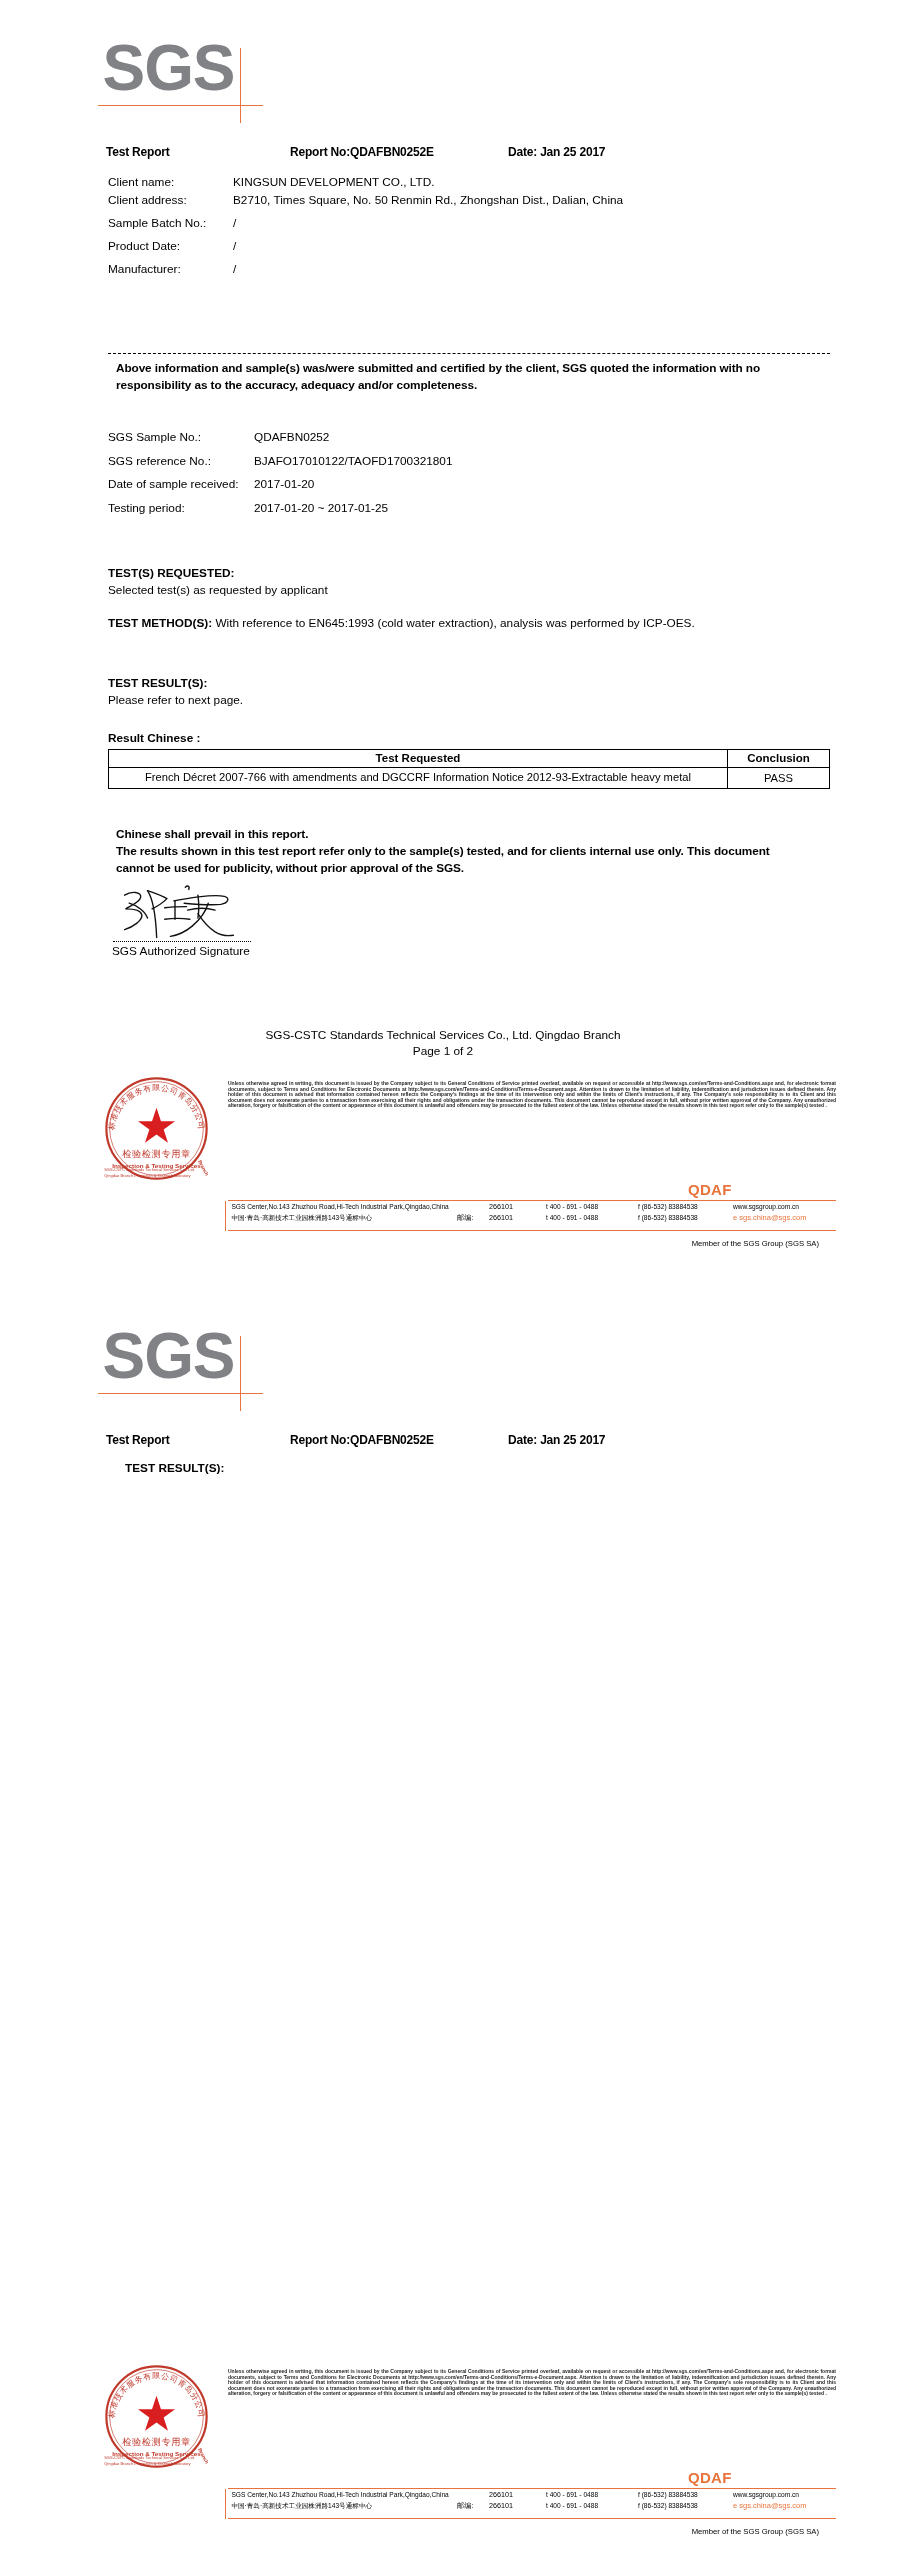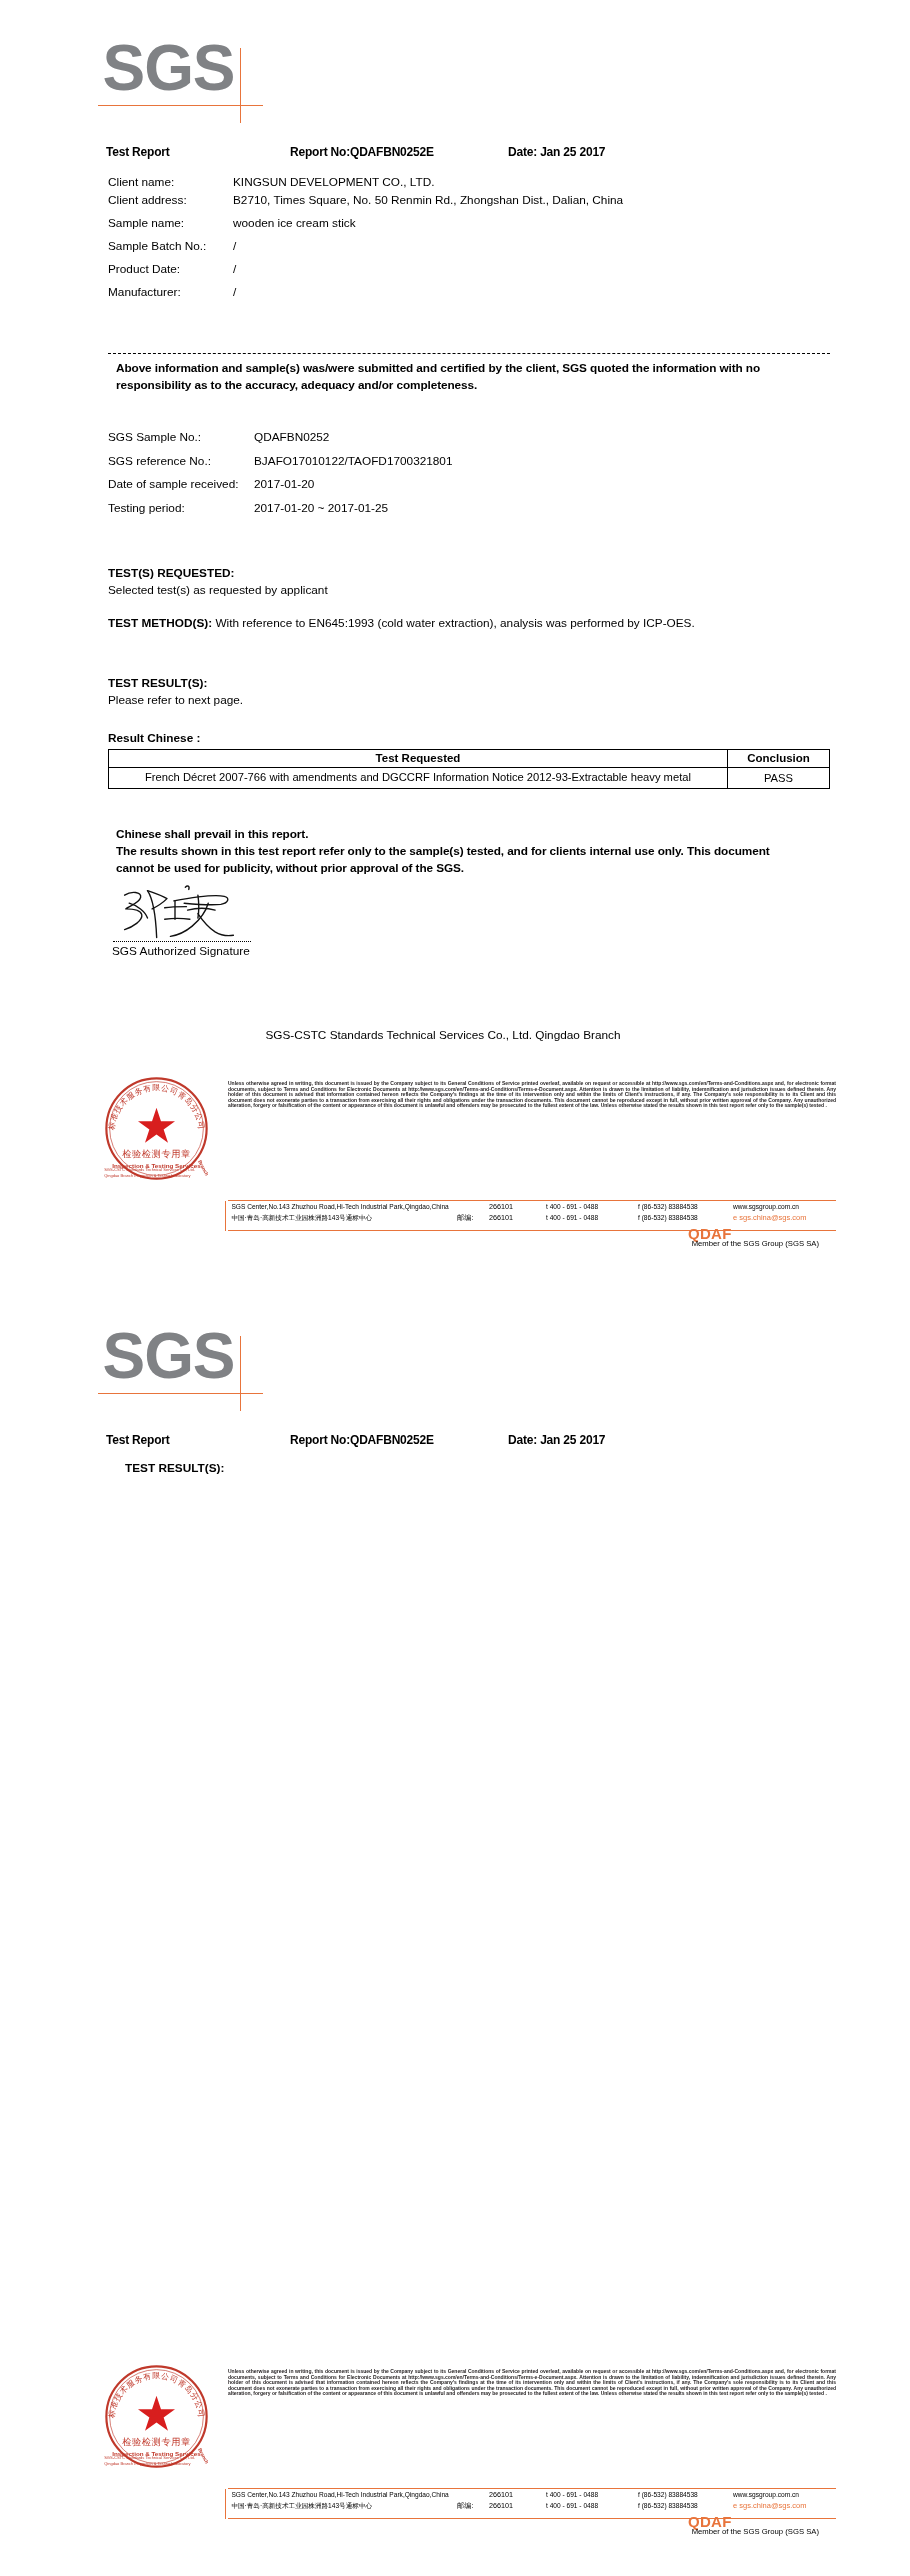--- a/index.html
+++ b/index.html
@@ -196,21 +196,20 @@
   }
 
   .qdaf {
     position: absolute;
     left: 688px;
     top: 1181px;
     font-size: 15px;
     font-weight: bold;
     color: #E8743B;
     letter-spacing: 0.3px;
-    margin-top: 44px;
   }
 
   .addr-bar {
     position: absolute;
     left: 228px;
     top: 1200px;
     width: 608px;
     height: 31px;
     font-size: 6.6px;
     line-height: 8.6px;
@@ -255,23 +254,20 @@
     <span class="c2">Report No:QDAFBN0252E</span>
     <span class="c3">Date: Jan 25 2017</span>
   </div>
 
   <div class="info">
     <div class="info-row">
       <span class="lbl">Client name:</span><span class="val">KINGSUN DEVELOPMENT CO., LTD.</span>
     </div>
     <div class="info-row">
       <span class="lbl">Client address:</span><span class="val just">B2710, Times Square, No. 50 Renmin Rd., Zhongshan Dist., Dalian, China</span>
-    </div>
-    <div class="info-row" style="margin-top:4.6px">
-      <span class="lbl">Sample name:</span><span class="val">wooden ice cream stick</span>
     </div>
     <div class="info-row" style="margin-top:4.6px">
       <span class="lbl">Sample Batch No.:</span><span class="val">/</span>
     </div>
     <div class="info-row" style="margin-top:4.6px">
       <span class="lbl">Product Date:</span><span class="val">/</span>
     </div>
     <div class="info-row" style="margin-top:4.6px">
       <span class="lbl">Manufacturer:</span><span class="val">/</span>
     </div>
@@ -347,20 +343,21 @@
         <path d="M168 44 C164 58, 154 72, 140 84 C128 94, 114 100, 102 102"></path>
         <path d="M150 62 C158 74, 168 86, 180 94 C190 100, 200 102, 212 100"></path>
       </g>
     </svg>
     <div class="sig-dots"></div>
     <div class="sig-label">SGS Authorized Signature</div>
   </div>
 
   <div class="foot-company" id="foot-company-1">
     <div>SGS-CSTC Standards Technical Services Co., Ltd. Qingdao Branch</div>
+    <div>Page 1 of 2</div>
   </div>
 
   <svg class="seal" viewBox="0 0 200 200">
     <circle cx="100" cy="100" r="92" fill="none" stroke="#c0392b" stroke-width="4"></circle>
     <circle cx="100" cy="100" r="86" fill="none" stroke="#c0392b" stroke-width="1.2"></circle>
     <path id="sealArcTop" d="M 22 108 A 78 78 0 0 1 178 108" fill="none"></path>
     <text font-size="14.5" fill="#c0392b" font-family="DejaVu Sans, sans-serif" letter-spacing="1.2">
       <textPath href="#sealArcTop" startOffset="50%" text-anchor="middle">标准技术服务有限公司青岛分公司</textPath>
     </text>
     <polygon points="100,62 108.2,86.5 134,86.5 113.1,101.8 121.1,126.3 100,111.2 78.9,126.3 86.9,101.8 66,86.5 91.8,86.5" fill="#d81e1e"></polygon>

